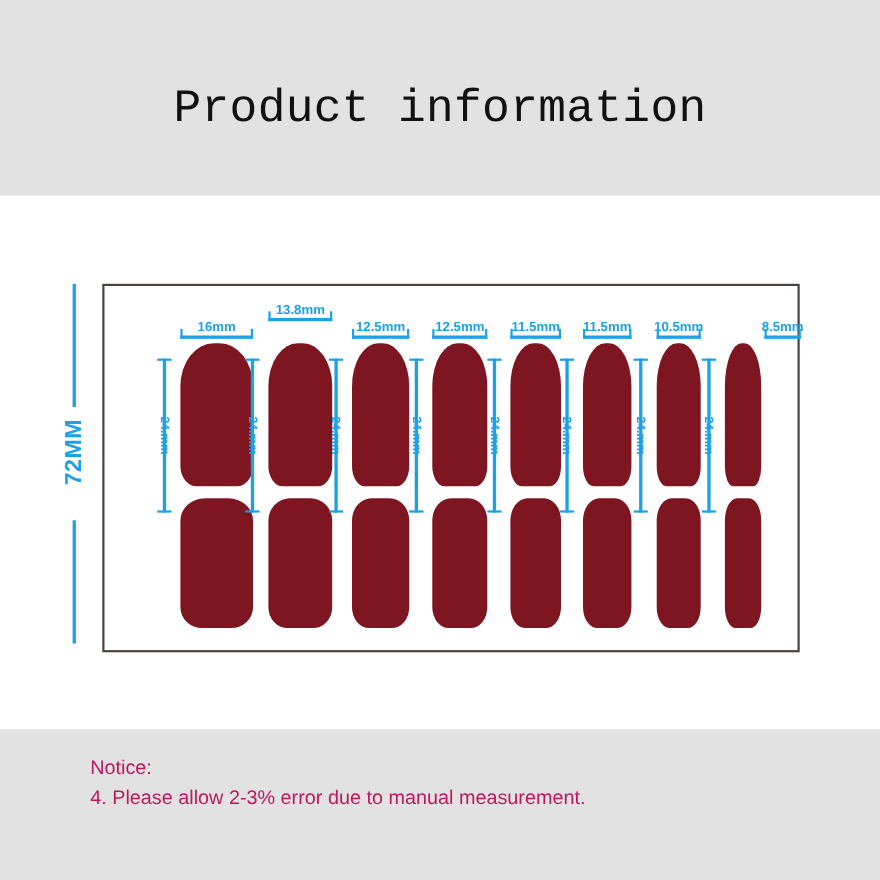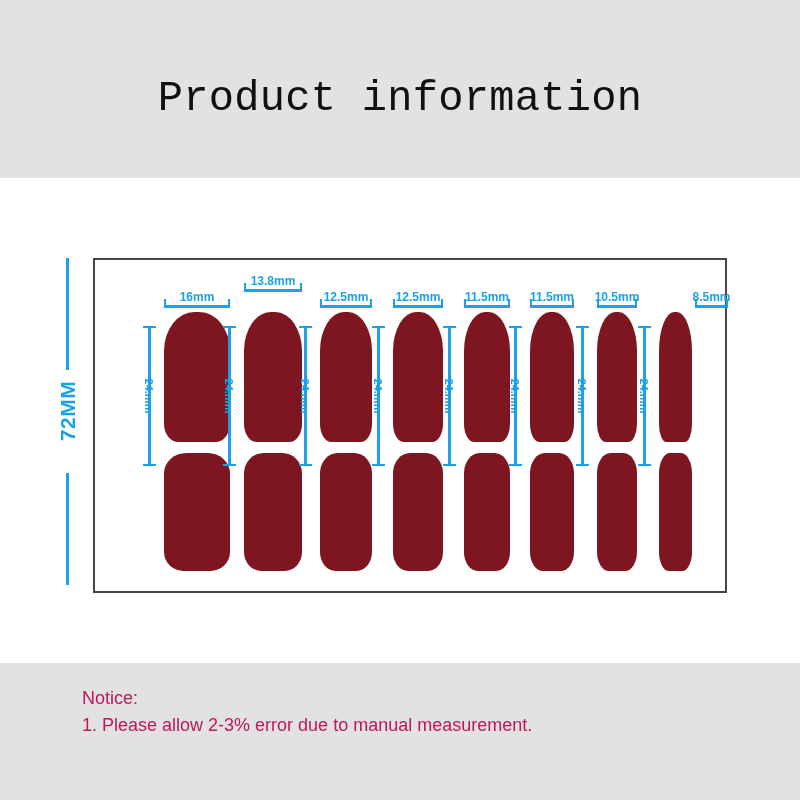--- a/index.html
+++ b/index.html
@@ -367,17 +367,17 @@
           <div class="cap t"></div>
           <div class="cap b"></div>
           <div class="txt">24.mm</div>
         </div>
       </div>
   </div>
 
   <div class="footer-band">
     <div class="notice">
       <span class="ln">Notice:</span>
-      <span class="ln">1. Please allow 2-3% error due to manual measurement.</span>
+      <span class="ln">4. Please allow 2-3% error due to manual measurement.</span>
     </div>
   </div>
 
 </div>
 
 </body></html>

